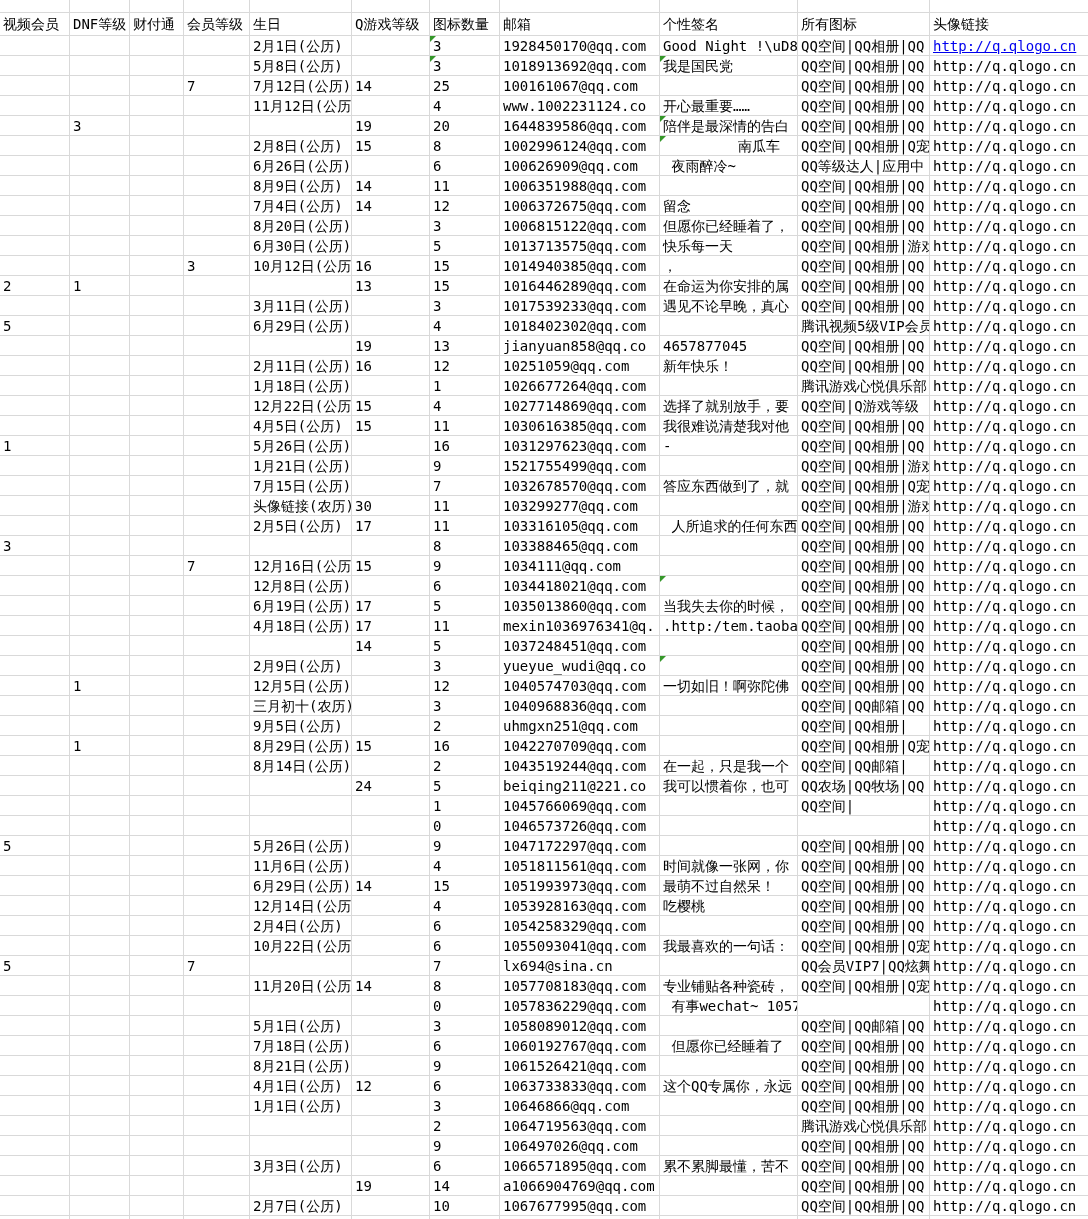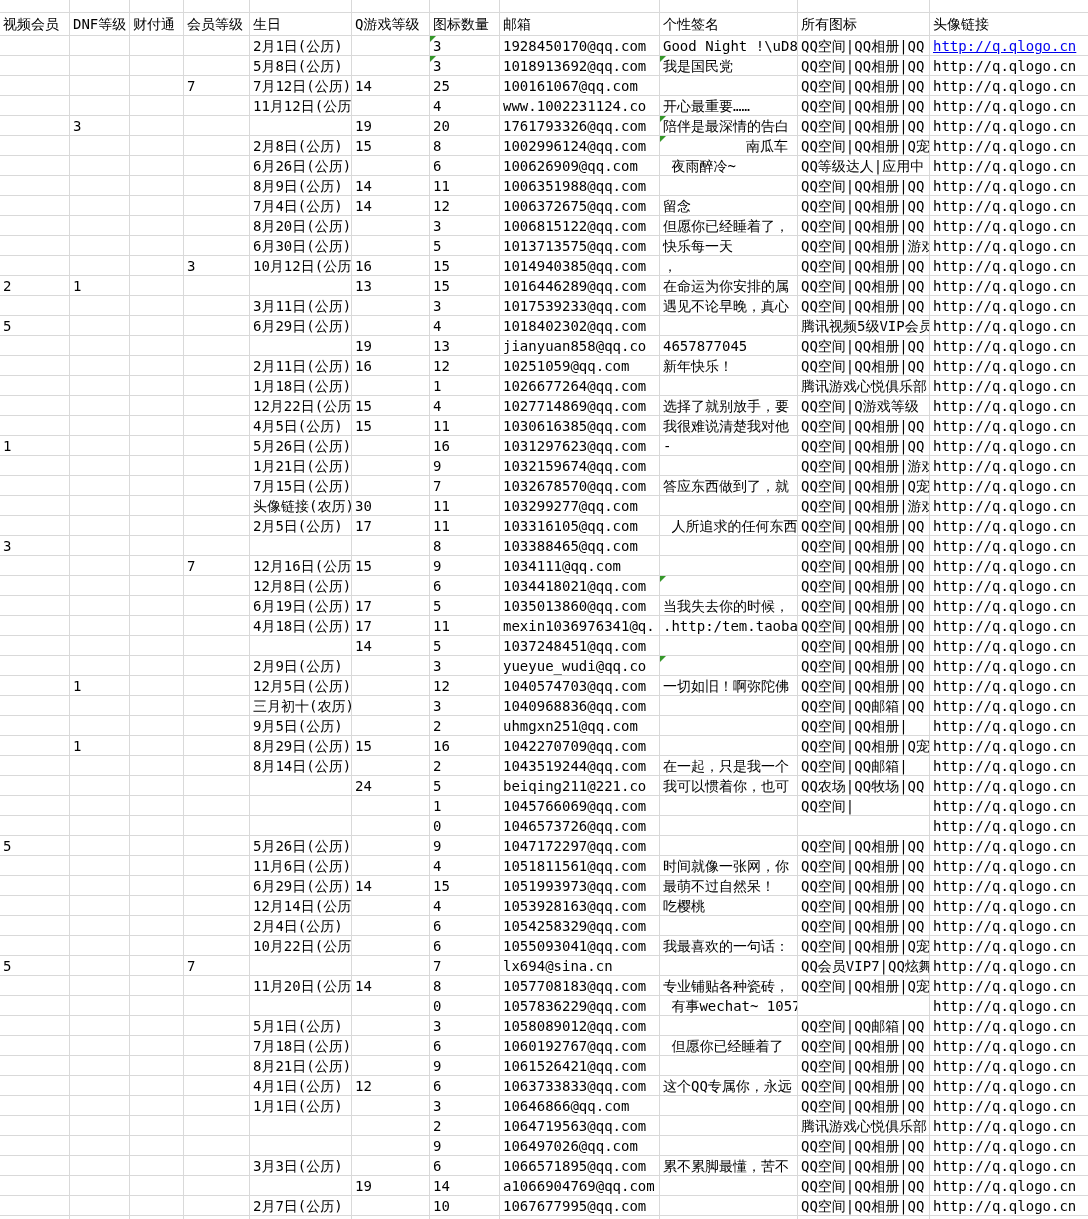--- a/index.html
+++ b/index.html
@@ -13,21 +13,21 @@
   .row.strip{height:13px;}
   .c{
     flex:none;box-sizing:border-box;position:relative;
     border-right:1px solid #d9d9d9;border-bottom:1px solid #d9d9d9;
     padding-left:3px;white-space:pre;overflow:hidden;
   }
   .k_v{width:70px}.k_d{width:60px}.k_f{width:54px}.k_m{width:66px}
   .k_b{width:102px}.k_q{width:78px}.k_n{width:70px}.k_e{width:160px}
   .k_s{width:138px}.k_i{width:132px}
   .k_a{width:158px;border-right:none}
-  .ra{text-align:right;padding-right:9px;padding-left:0;}
+  .ra{text-align:right;padding-right:17px;padding-left:0;}
   .lk{color:#0000ee;text-decoration:underline;}
   .tri::before{
     content:"";position:absolute;top:0;left:0;width:0;height:0;
     border-top:6px solid #35972a;border-right:6px solid transparent;
   }
 </style>
 </head>
 <body>
 
 <div id="sheet">
@@ -111,21 +111,21 @@
         <div class="c k_a">http://q.qlogo.cn</div>
       </div>
       <div class="row">
         <div class="c k_v"></div>
         <div class="c k_d">3</div>
         <div class="c k_f"></div>
         <div class="c k_m"></div>
         <div class="c k_b"></div>
         <div class="c k_q">19</div>
         <div class="c k_n">20</div>
-        <div class="c k_e">1761793326@qq.com</div>
+        <div class="c k_e">1644839586@qq.com</div>
         <div class="c k_s tri">陪伴是最深情的告白</div>
         <div class="c k_i">QQ空间|QQ相册|QQ</div>
         <div class="c k_a">http://q.qlogo.cn</div>
       </div>
       <div class="row">
         <div class="c k_v"></div>
         <div class="c k_d"></div>
         <div class="c k_f"></div>
         <div class="c k_m"></div>
         <div class="c k_b">2月8日(公历)</div>
@@ -332,21 +332,21 @@
         <div class="c k_a">http://q.qlogo.cn</div>
       </div>
       <div class="row">
         <div class="c k_v"></div>
         <div class="c k_d"></div>
         <div class="c k_f"></div>
         <div class="c k_m"></div>
         <div class="c k_b">1月21日(公历)</div>
         <div class="c k_q"></div>
         <div class="c k_n">9</div>
-        <div class="c k_e">1032159674@qq.com</div>
+        <div class="c k_e">1521755499@qq.com</div>
         <div class="c k_s"></div>
         <div class="c k_i">QQ空间|QQ相册|游戏</div>
         <div class="c k_a">http://q.qlogo.cn</div>
       </div>
       <div class="row">
         <div class="c k_v"></div>
         <div class="c k_d"></div>
         <div class="c k_f"></div>
         <div class="c k_m"></div>
         <div class="c k_b">7月15日(公历)</div>

